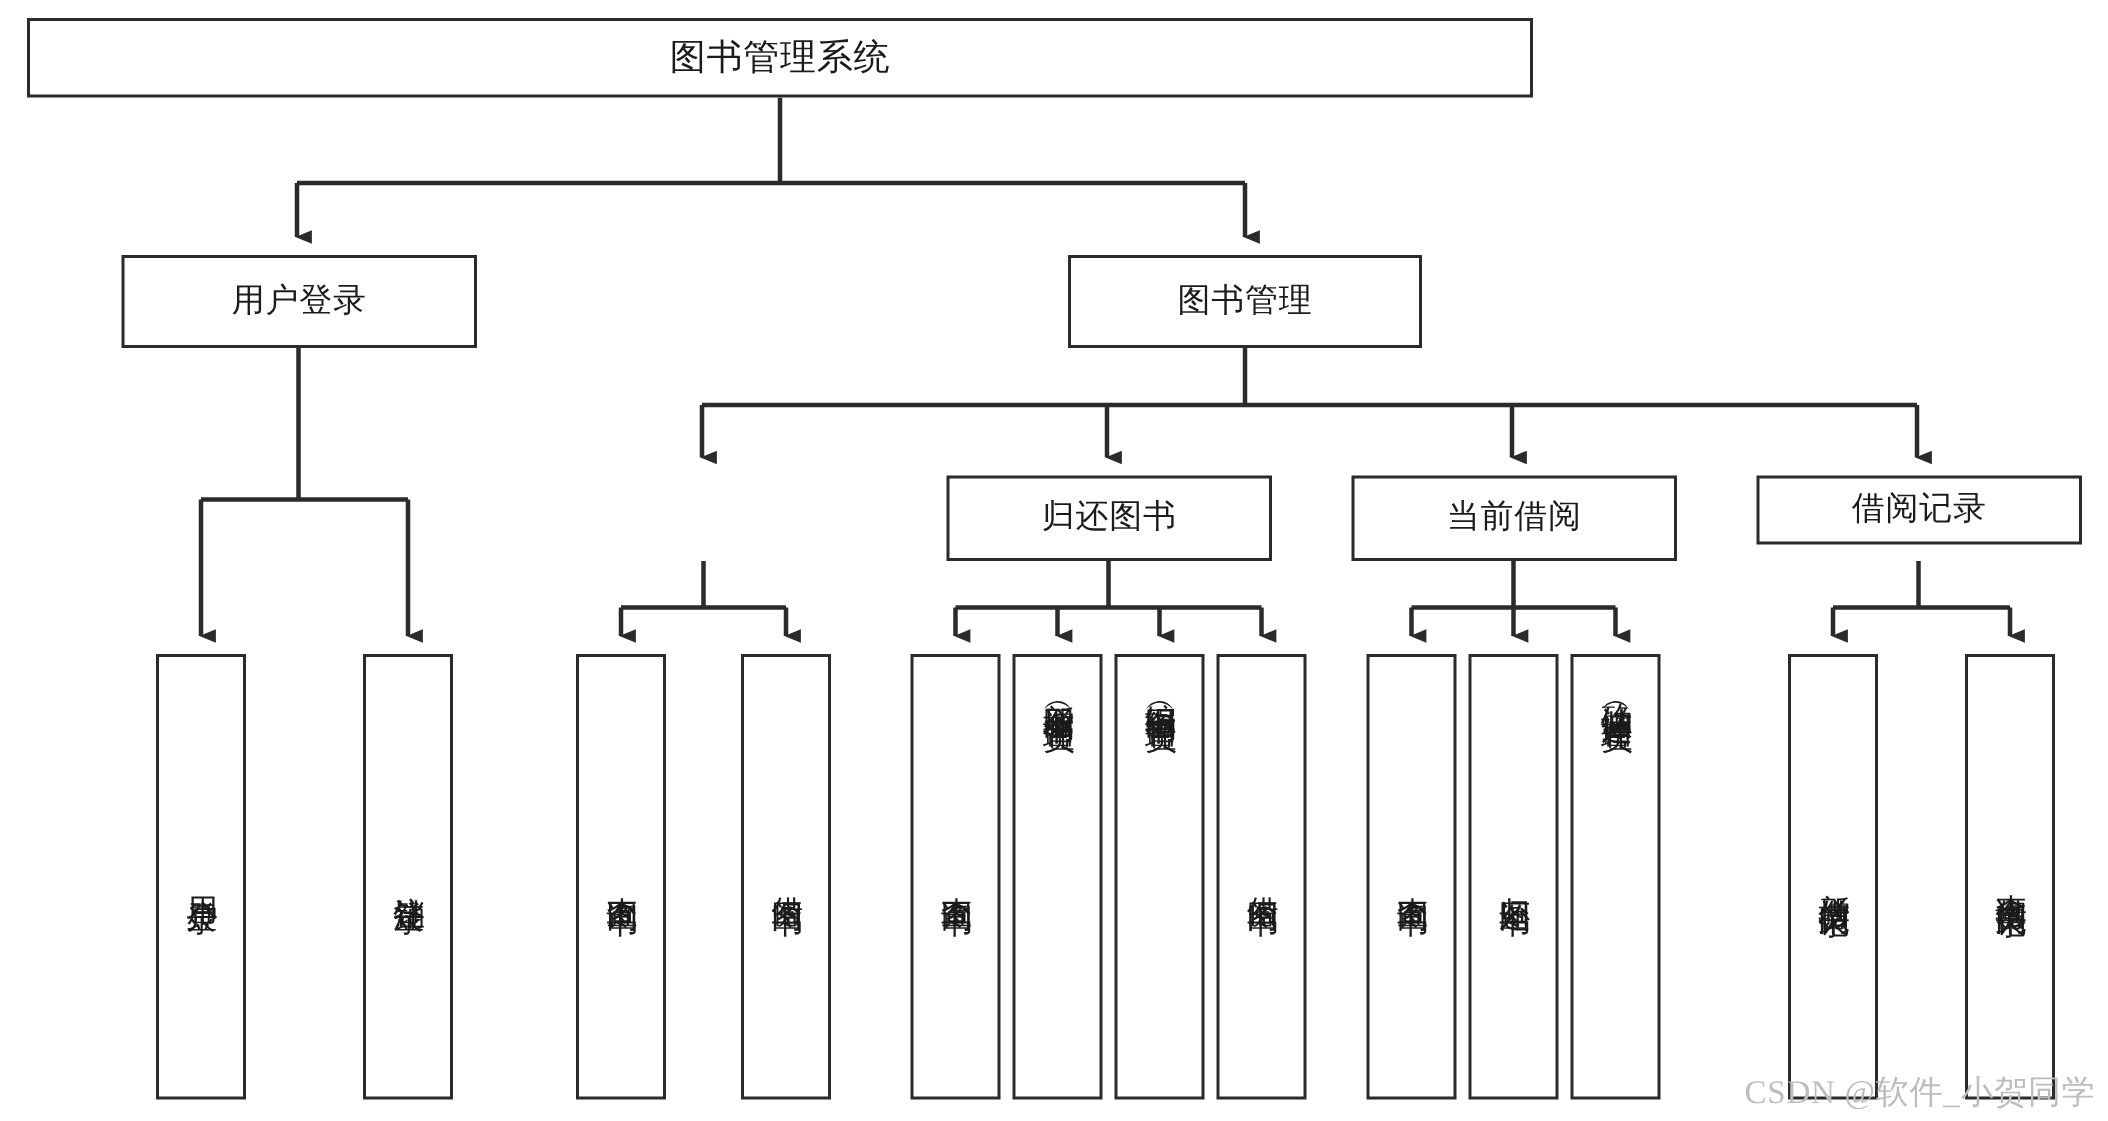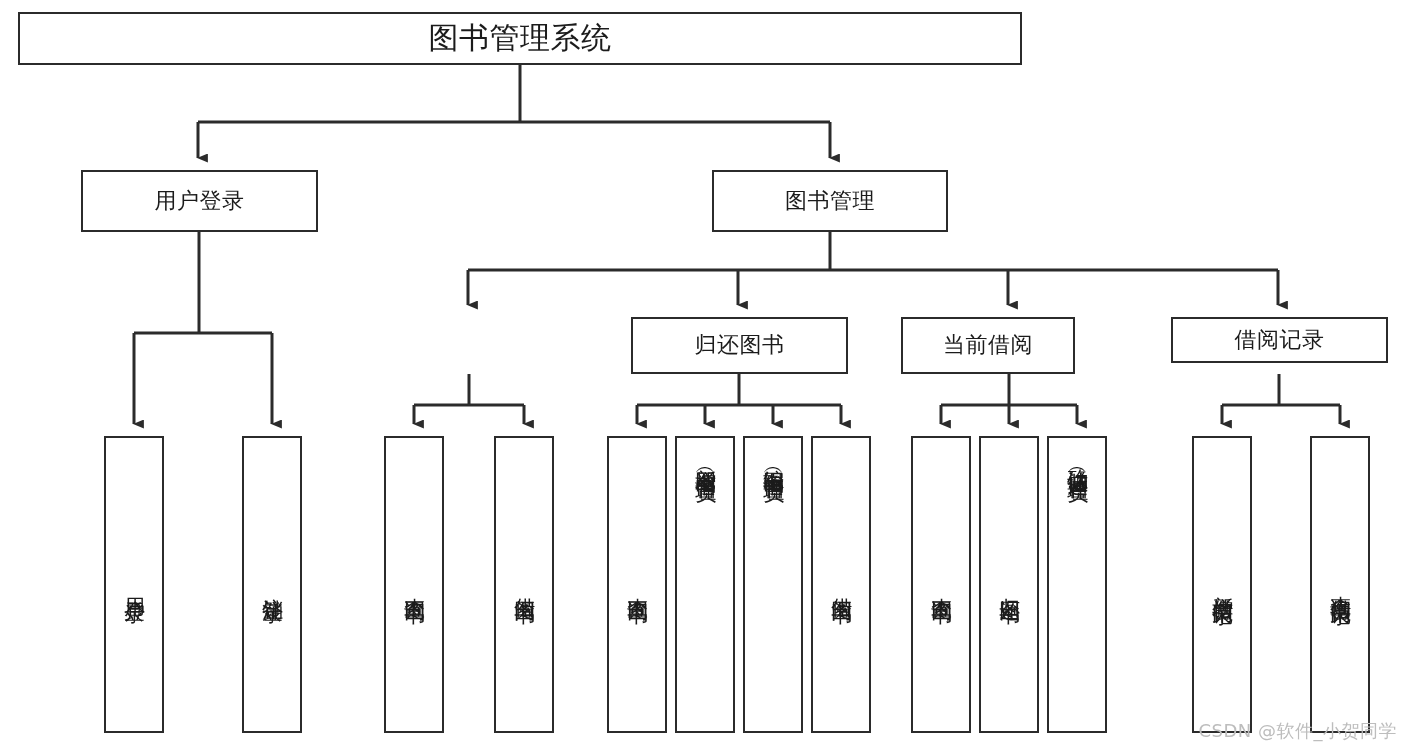--- a/index.html
+++ b/index.html
@@ -39,21 +39,21 @@
     display: block;
     text-align: center;
     line-height: 1.28;
     letter-spacing: 0.5px;
     white-space: pre;
   }
   .node.horizontal .node-label {
     font-size: 22px;
   }
   .node.root .node-label {
-    font-size: 30px;
+    font-size: 24px;
   }
   .node.vertical {
     align-items: flex-start;
     justify-content: center;
     padding-top: 14px;
   }
   .node.vertical .node-label {
     writing-mode: vertical-rl;
     text-orientation: upright;
     font-size: 21px;
@@ -61,25 +61,26 @@
     letter-spacing: 2px;
   }
   .node.vertical.centered {
     align-items: center;
     padding-top: 0;
   }
   #watermark {
     position: absolute;
     right: 8px;
     bottom: 4px;
-    font-size: 18px;
+    font-size: 22px;
     color: #bdbdbd;
     letter-spacing: 0.5px;
     white-space: nowrap;
     pointer-events: none;
+    font-family: Liberation Serif, serif;
   }
 </style>
 </head>
 <body>
 
 <div id="diagram-root">
 
   <svg id="diagram-svg" viewBox="0 0 1405 747" xmlns="http://www.w3.org/2000/svg">
     <defs>
       <marker id="arrow" viewBox="0 0 10 12" refX="5" refY="11" markerWidth="9" markerHeight="11" orient="auto-start-reverse" markerUnits="userSpaceOnUse">
@@ -137,21 +138,21 @@
   <div class="node horizontal" style="left:81px; top:170px; width:237px; height:62px;">
     <span class="node-label">用户登录</span>
   </div>
   <div class="node horizontal" style="left:712px; top:170px; width:236px; height:62px;">
     <span class="node-label">图书管理</span>
   </div>
 
   <div class="node horizontal" style="left:631px; top:317px; width:217px; height:57px;">
     <span class="node-label">归还图书</span>
   </div>
-  <div class="node horizontal" style="left:901px; top:317px; width:174px; height:57px;">
+  <div class="node horizontal" style="left:901px; top:317px; width:217px; height:57px;">
     <span class="node-label">当前借阅</span>
   </div>
   <div class="node horizontal" style="left:1171px; top:317px; width:217px; height:46px;">
     <span class="node-label">借阅记录</span>
   </div>
 
   <div class="node vertical centered" style="left:104px; top:436px; width:60px; height:297px;">
     <span class="node-label">用户登录</span>
   </div>
   <div class="node vertical centered" style="left:242px; top:436px; width:60px; height:297px;">

